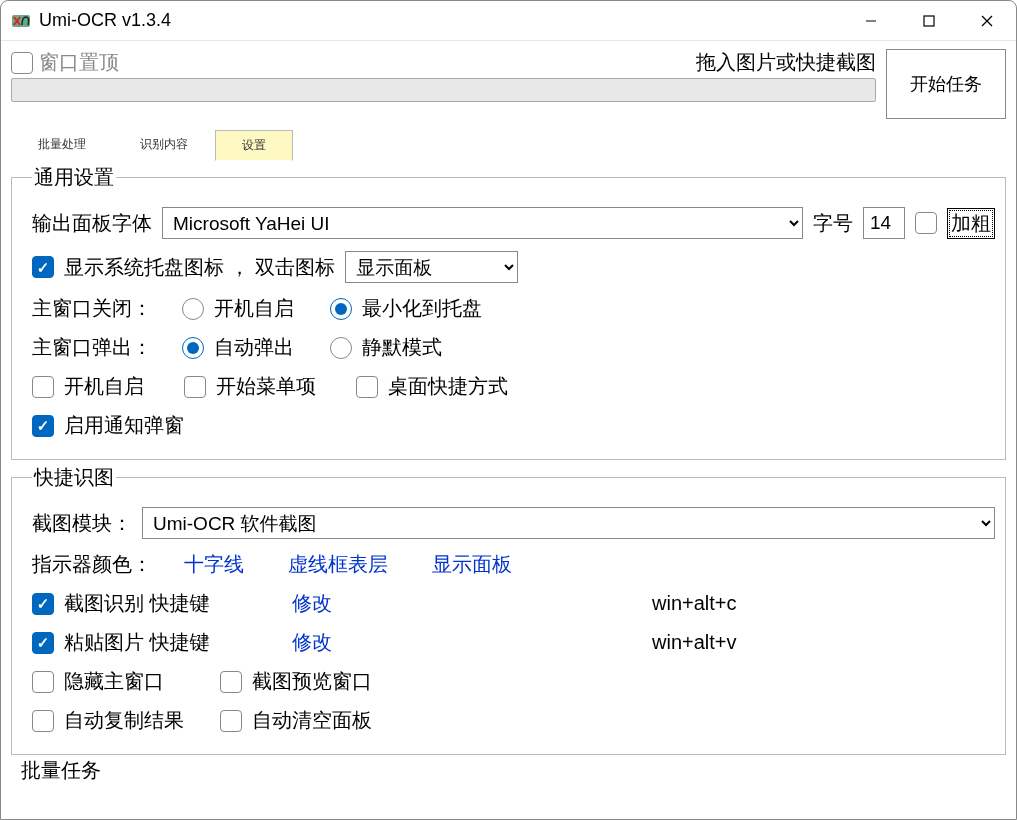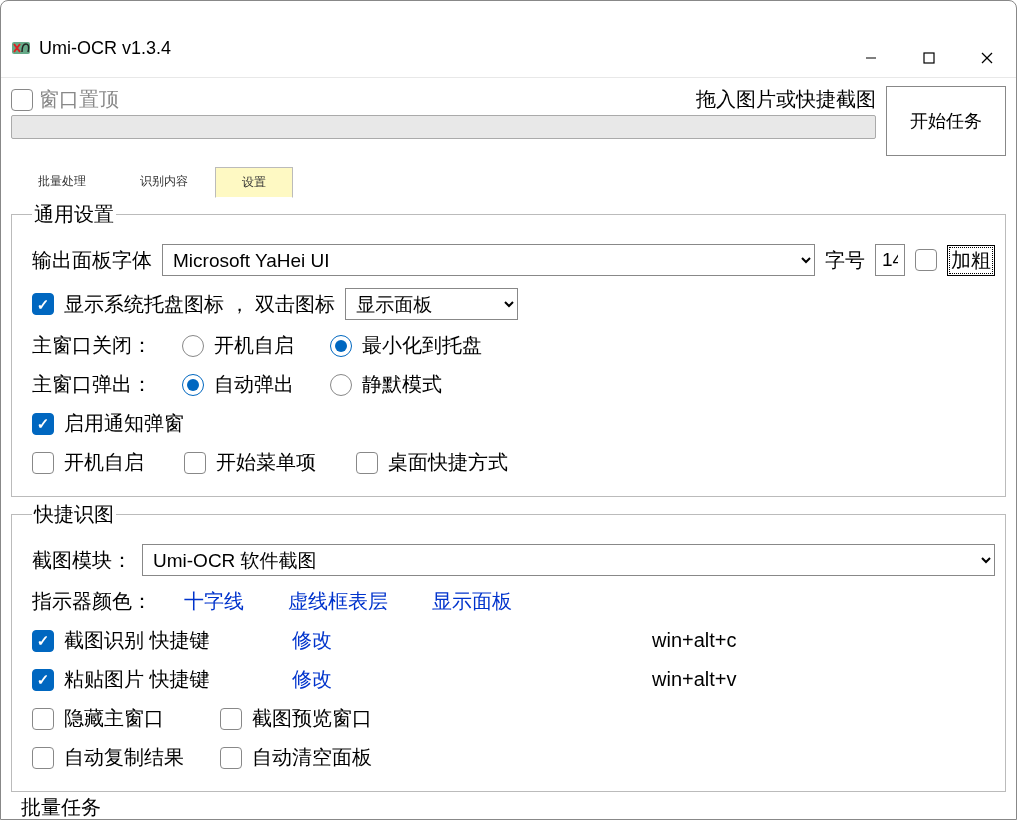--- a/index.html
+++ b/index.html
@@ -10,23 +10,23 @@
   color: #000;
   width: 1017px;
   height: 820px;
   overflow: hidden;
   border: 1px solid #888;
   border-radius: 8px 8px 0 0;
 }
 .titlebar {
   height: 40px;
   display: flex;
+  align-items: center;
   padding: 0 0 0 10px;
   border-bottom: 1px solid #e8e8e8;
-  margin-top: 37px;
 }
 .icon-app {
   width: 20px; height: 20px;
   margin-right: 8px;
   display: inline-block;
 }
 .titlebar-title { font-size: 18px; flex: 1; }
 .win-controls { display: flex; }
 .win-btn {
   width: 58px; height: 40px;
@@ -84,21 +84,21 @@
   padding: 10px 10px 14px 20px;
 }
 legend { padding:0 2px; font-size:20px;}
 .row { display:flex; align-items:center; gap:10px; padding:6px 0; flex-wrap:wrap;}
 .row label, .row span { white-space:nowrap; }
 select, input[type=text] {
   font-family:inherit; font-size:19px;
   border:1px solid #888; padding:2px 6px; height:32px; background:#fff;
 }
 .font-select { flex:1; }
-.num-input { width:30px; }
+.num-input { width:42px; }
 .bold-label { border:1px solid #000; padding:1px 3px; outline:1px dotted #000; outline-offset:-3px;}
 .tray-select { width:173px; }
 .link { color:#0033cc; }
 .hk-row { display:flex; align-items:center; padding:6px 0;}
 .hk-row .a{ display:flex; align-items:center; gap:10px; width:260px;}
 .hk-row .b{ width:90px;}
 .hk-row .c{ width:200px;}
 .partial-legend { padding:2px 10px 0 10px;}
 .gray { color:#888;}
 ::-webkit-scrollbar { width:16px;}
@@ -195,33 +195,33 @@
     <span>主窗口弹出：</span>
     <span style="width:10px"></span>
     <span class="radio checked"></span>
     <span>自动弹出</span>
     <span style="width:16px"></span>
     <span class="radio"></span>
     <span>静默模式</span>
   </div>
 
   <div class="row">
+    <span class="checkbox"></span>
+    <span>开机自启</span>
+    <span style="width:20px"></span>
+    <span class="checkbox"></span>
+    <span>开始菜单项</span>
+    <span style="width:20px"></span>
+    <span class="checkbox"></span>
+    <span>桌面快捷方式</span>
+  </div>
+
+  <div class="row">
     <span class="checkbox checked"></span>
     <span>启用通知弹窗</span>
-  </div>
-
-  <div class="row">
-    <span class="checkbox"></span>
-    <span>开机自启</span>
-    <span style="width:20px"></span>
-    <span class="checkbox"></span>
-    <span>开始菜单项</span>
-    <span style="width:20px"></span>
-    <span class="checkbox"></span>
-    <span>桌面快捷方式</span>
   </div>
 </fieldset>
 
 <fieldset>
   <legend>快捷识图</legend>
 
   <div class="row">
     <span>截图模块：</span>
     <select style="flex:1">
       <option>Umi-OCR 软件截图</option>

